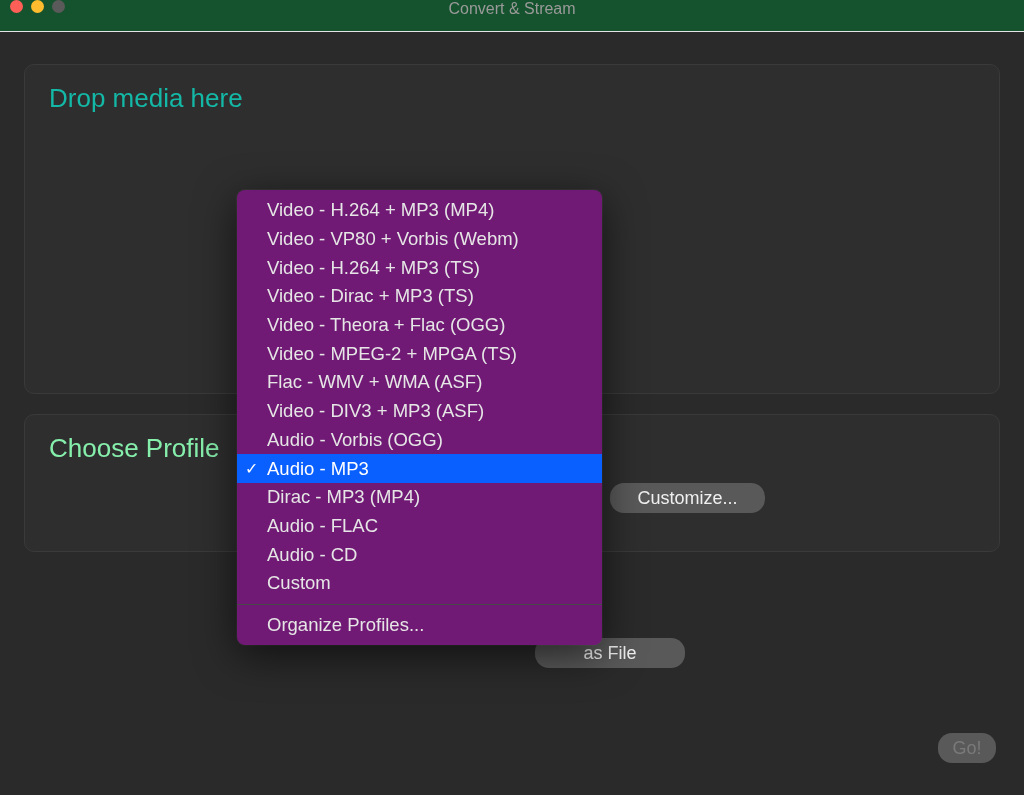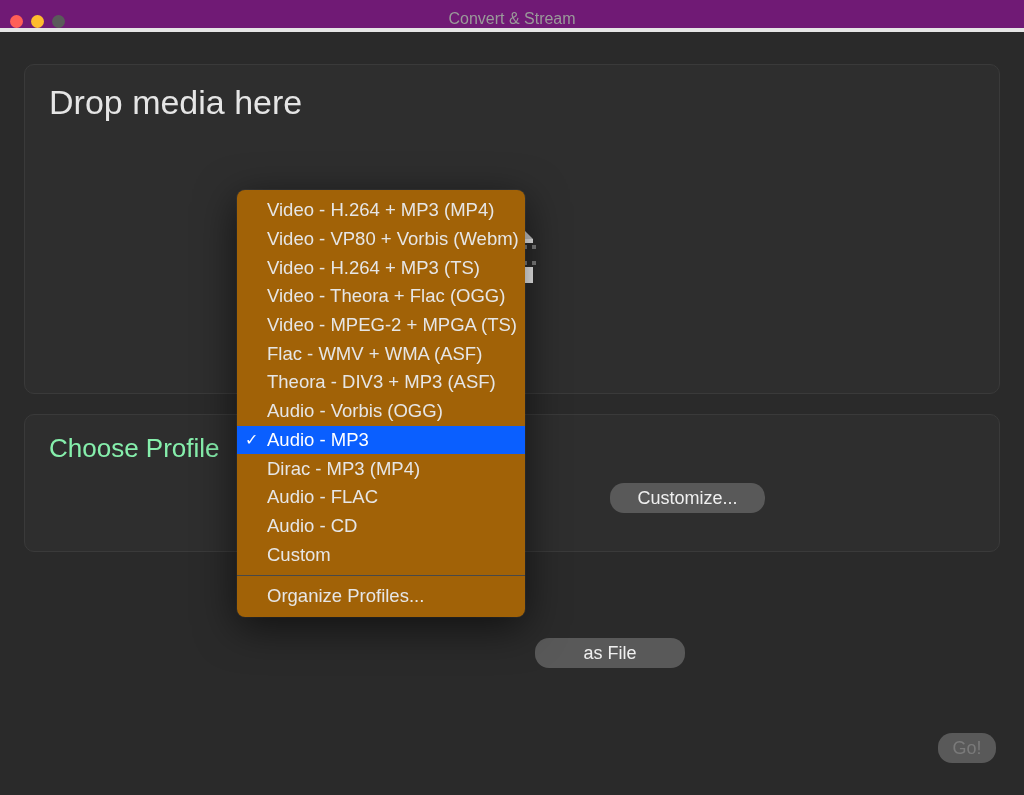--- a/index.html
+++ b/index.html
@@ -7,26 +7,26 @@
       width: 1024px;
       height: 795px;
       background: #2a2a2a;
       font-family: -apple-system, "Helvetica Neue", Arial, sans-serif;
       color: #e0e0e0;
       overflow: hidden;
       position: relative;
     }
     .titlebar {
       height: 32px;
-      background: #701a75;
+      background: #14532d;
       display: flex;
-      align-items: flex-end;
+      align-items: flex-start;
       padding-left: 10px;
       position: relative;
-      border-bottom: 4px solid #e5e5e5;
+      border-bottom: 1px solid #e5e5e5;
     }
     .traffic-lights {
       display: flex;
       gap: 8px;
     }
     .light {
       width: 13px; height: 13px; border-radius: 50%;
     }
     .light.red { background: #ff5f57; }
     .light.yellow { background: #febc2e; }
@@ -47,23 +47,23 @@
       border: 1px solid #3a3a3a;
       border-radius: 10px;
       margin: 20px 0;
     }
     .panel-drop {
       height: 330px;
       padding: 18px 24px;
       position: relative;
     }
     .panel-drop-title {
-      font-size: 34px;
+      font-size: 26px;
       font-weight: 400;
-      color: #e5e5e5;
+      color: #14b8a6;
     }
     .filmstrip-icon {
       position: absolute;
       top: 160px;
       left: 50%;
       transform: translateX(-50%);
       width: 58px;
       height: 70px;
     }
     .filmstrip-page {
@@ -146,22 +146,22 @@
       position: absolute;
       right: 28px;
       bottom: 32px;
       width: 58px;
       height: 30px;
     }
     .dropdown {
       position: absolute;
       left: 237px;
       top: 190px;
-      width: 288px;
-      background: #a16207;
+      width: 365px;
+      background: #701a75;
       border-radius: 8px;
       box-shadow: 0 10px 40px rgba(0,0,0,0.6), 0 0 0 1px rgba(255,255,255,0.05);
       padding: 6px 0;
       z-index: 100;
     }
     .dropdown-item {
       display: flex;
       align-items: center;
       height: 28.7px;
       padding: 0 10px 0 30px;
@@ -242,30 +242,33 @@
   <div class="dropdown-item">
       <span>Video - H.264 + MP3 (MP4)</span>
     </div>
   <div class="dropdown-item">
       <span>Video - VP80 + Vorbis (Webm)</span>
     </div>
   <div class="dropdown-item">
       <span>Video - H.264 + MP3 (TS)</span>
     </div>
   <div class="dropdown-item">
+      <span>Video - Dirac + MP3 (TS)</span>
+    </div>
+  <div class="dropdown-item">
       <span>Video - Theora + Flac (OGG)</span>
     </div>
   <div class="dropdown-item">
       <span>Video - MPEG-2 + MPGA (TS)</span>
     </div>
   <div class="dropdown-item">
       <span>Flac - WMV + WMA (ASF)</span>
     </div>
   <div class="dropdown-item">
-      <span>Theora - DIV3 + MP3 (ASF)</span>
+      <span>Video - DIV3 + MP3 (ASF)</span>
     </div>
   <div class="dropdown-item">
       <span>Audio - Vorbis (OGG)</span>
     </div>
   <div class="dropdown-item selected">
       <span class="check">✓</span>
       <span>Audio - MP3</span>
     </div>
   <div class="dropdown-item">
       <span>Dirac - MP3 (MP4)</span>

